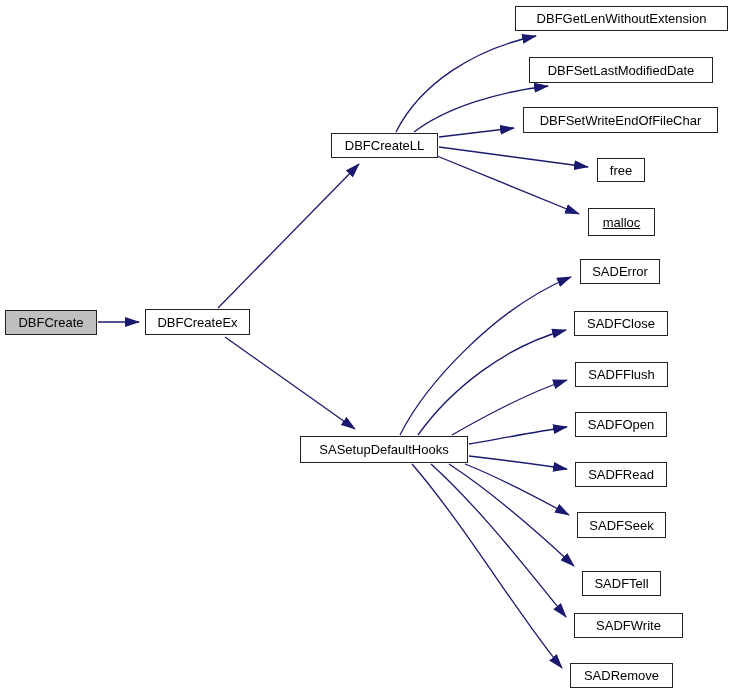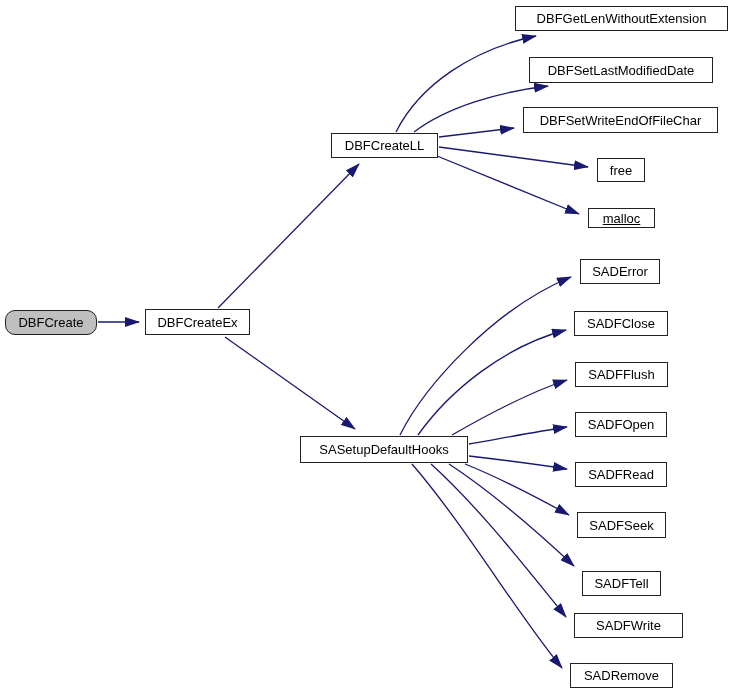--- a/index.html
+++ b/index.html
@@ -74,37 +74,37 @@
     <path class="edge" d="M 418,435 C 450,390 505,346 566,330" marker-end="url(#arrow)"></path>
     <path class="edge" d="M 452,435 C 492,412 530,392 567,380" marker-end="url(#arrow)"></path>
     <path class="edge" d="M 469,444 C 503,438 535,432 567,427" marker-end="url(#arrow)"></path>
     <path class="edge" d="M 469,456 C 503,460 535,464 567,469" marker-end="url(#arrow)"></path>
     <path class="edge" d="M 465,464 C 505,480 540,499 569,515" marker-end="url(#arrow)"></path>
     <path class="edge" d="M 449,464 C 498,496 544,538 574,566" marker-end="url(#arrow)"></path>
     <path class="edge" d="M 431,464 C 482,510 534,578 566,617" marker-end="url(#arrow)"></path>
     <path class="edge" d="M 412,464 C 464,524 522,621 562,668" marker-end="url(#arrow)"></path>
   </svg>
 
-  <div class="node root" style="left:5px; top:310px; width:92px; height:25px;border-radius:10px;">DBFCreate</div>
+  <div class="node root" style="left:5px; top:310px; width:92px; height:25px;">DBFCreate</div>
 
   <div class="node" style="left:145px; top:309px; width:105px; height:26px;">DBFCreateEx</div>
 
   <div class="node" style="left:331px; top:133px; width:107px; height:25px;">DBFCreateLL</div>
 
   <div class="node" style="left:300px; top:436px; width:168px; height:27px;">SASetupDefaultHooks</div>
 
   <div class="node" style="left:515px; top:6px; width:213px; height:25px;">DBFGetLenWithoutExtension</div>
 
   <div class="node" style="left:529px; top:57px; width:184px; height:26px;">DBFSetLastModifiedDate</div>
 
   <div class="node" style="left:523px; top:107px; width:195px; height:26px;">DBFSetWriteEndOfFileChar</div>
 
   <div class="node" style="left:597px; top:158px; width:48px; height:24px;">free</div>
 
-  <div class="node" style="left:588px; top:208px; width:67px; height:20px;text-decoration:underline;">malloc</div>
+  <div class="node" style="left:588px; top:208px; width:67px; height:28px;text-decoration:underline;">malloc</div>
 
   <div class="node" style="left:580px; top:259px; width:80px; height:25px;">SADError</div>
 
   <div class="node" style="left:574px; top:311px; width:94px; height:25px;">SADFClose</div>
 
   <div class="node" style="left:575px; top:362px; width:93px; height:25px;">SADFFlush</div>
 
   <div class="node" style="left:575px; top:462px; width:92px; height:25px;">SADFRead</div>
 
   <div class="node" style="left:575px; top:412px; width:92px; height:25px;">SADFOpen</div>

